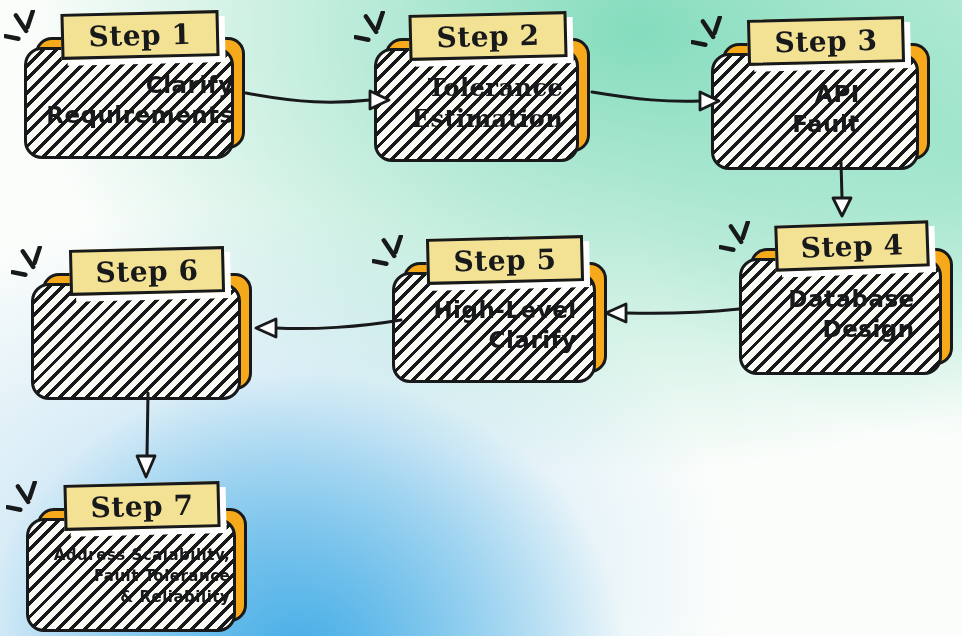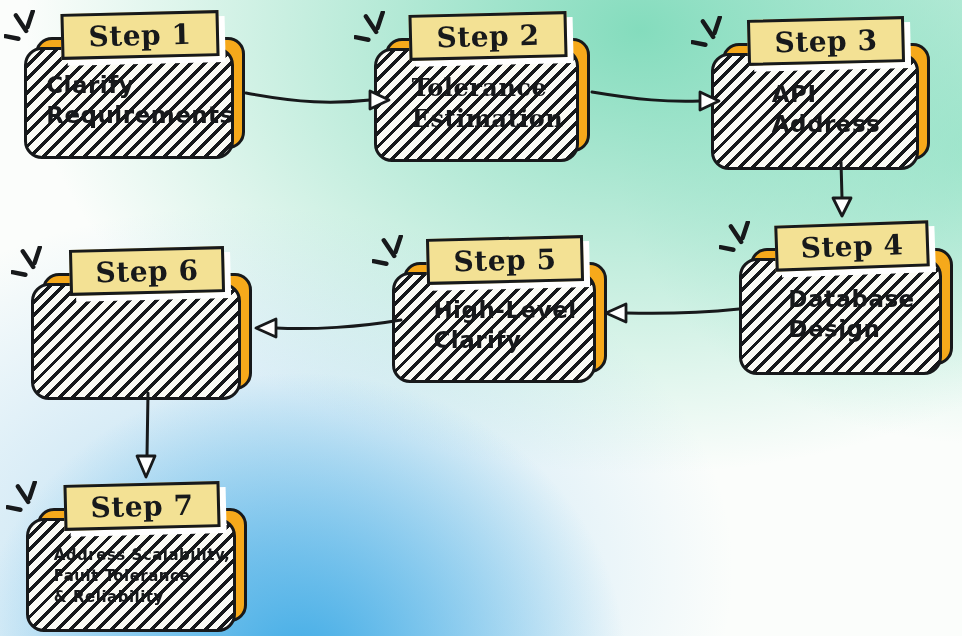--- a/index.html
+++ b/index.html
@@ -84,21 +84,21 @@
     white-space: nowrap;
   }
 
   .body-text {
     position: absolute;
     left: 0; right: 0;
     top: 20px; bottom: 4px;
     display: flex;
     align-items: center;
     justify-content: center;
-    text-align: left;
+    text-align: right;
     white-space: pre-line;
     font-weight: bold;
     font-size: 23px;
     line-height: 1.3;
     color: var(--ink, #17191B);
     letter-spacing: 0.5px;
   }
 
   
   .step1 { left: 35px;  top: 37px;  width: 210px; height: 112px; }
@@ -195,21 +195,21 @@
   <div class="stepbox step3">
     <svg class="sparkle" viewBox="0 0 26 26">
       <path d="M9 4 L17 16"></path>
         <path d="M22 1 L18 13"></path>
         <path d="M1 20 L11 22"></path>
     </svg>
     <div class="tab">
       <span class="tab-text">Step 3</span>
     </div>
     <div class="body-text">API
-Address</div>
+Fault</div>
   </div>
 
   <div class="stepbox step4">
     <svg class="sparkle" viewBox="0 0 26 26">
       <path d="M9 4 L17 16"></path>
         <path d="M22 1 L18 13"></path>
         <path d="M1 20 L11 22"></path>
     </svg>
     <div class="tab">
       <span class="tab-text">Step 4</span>

